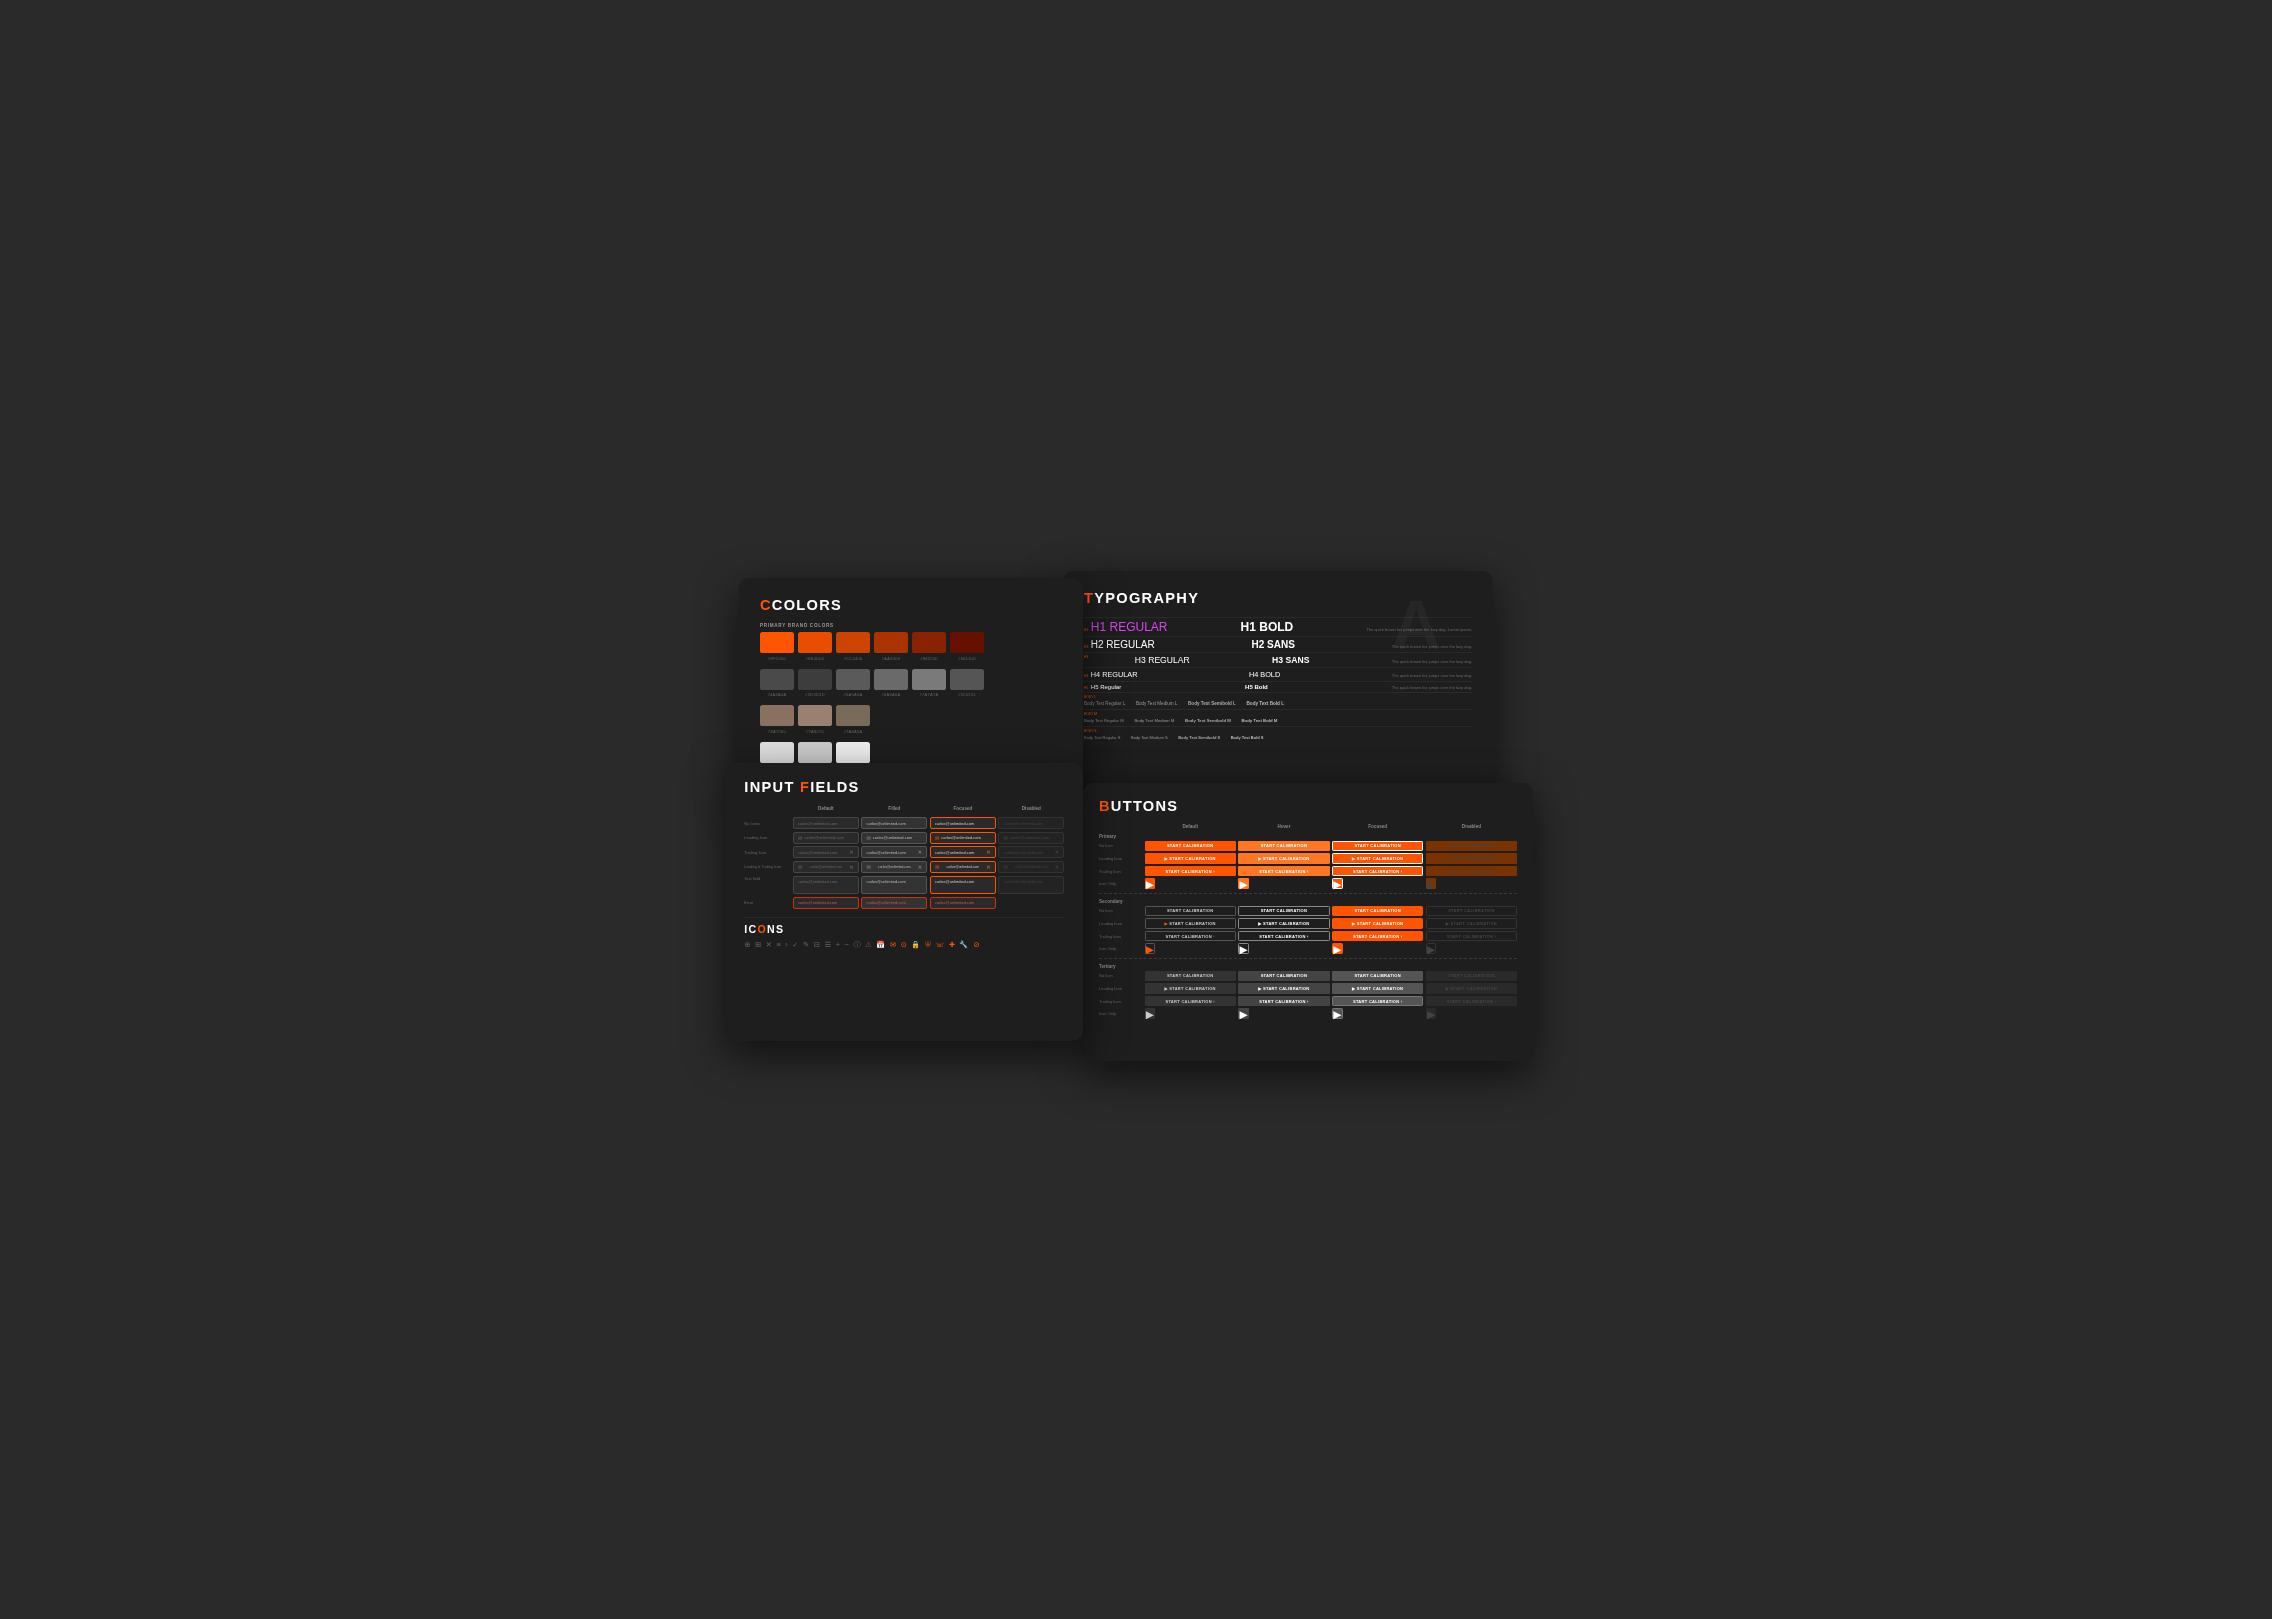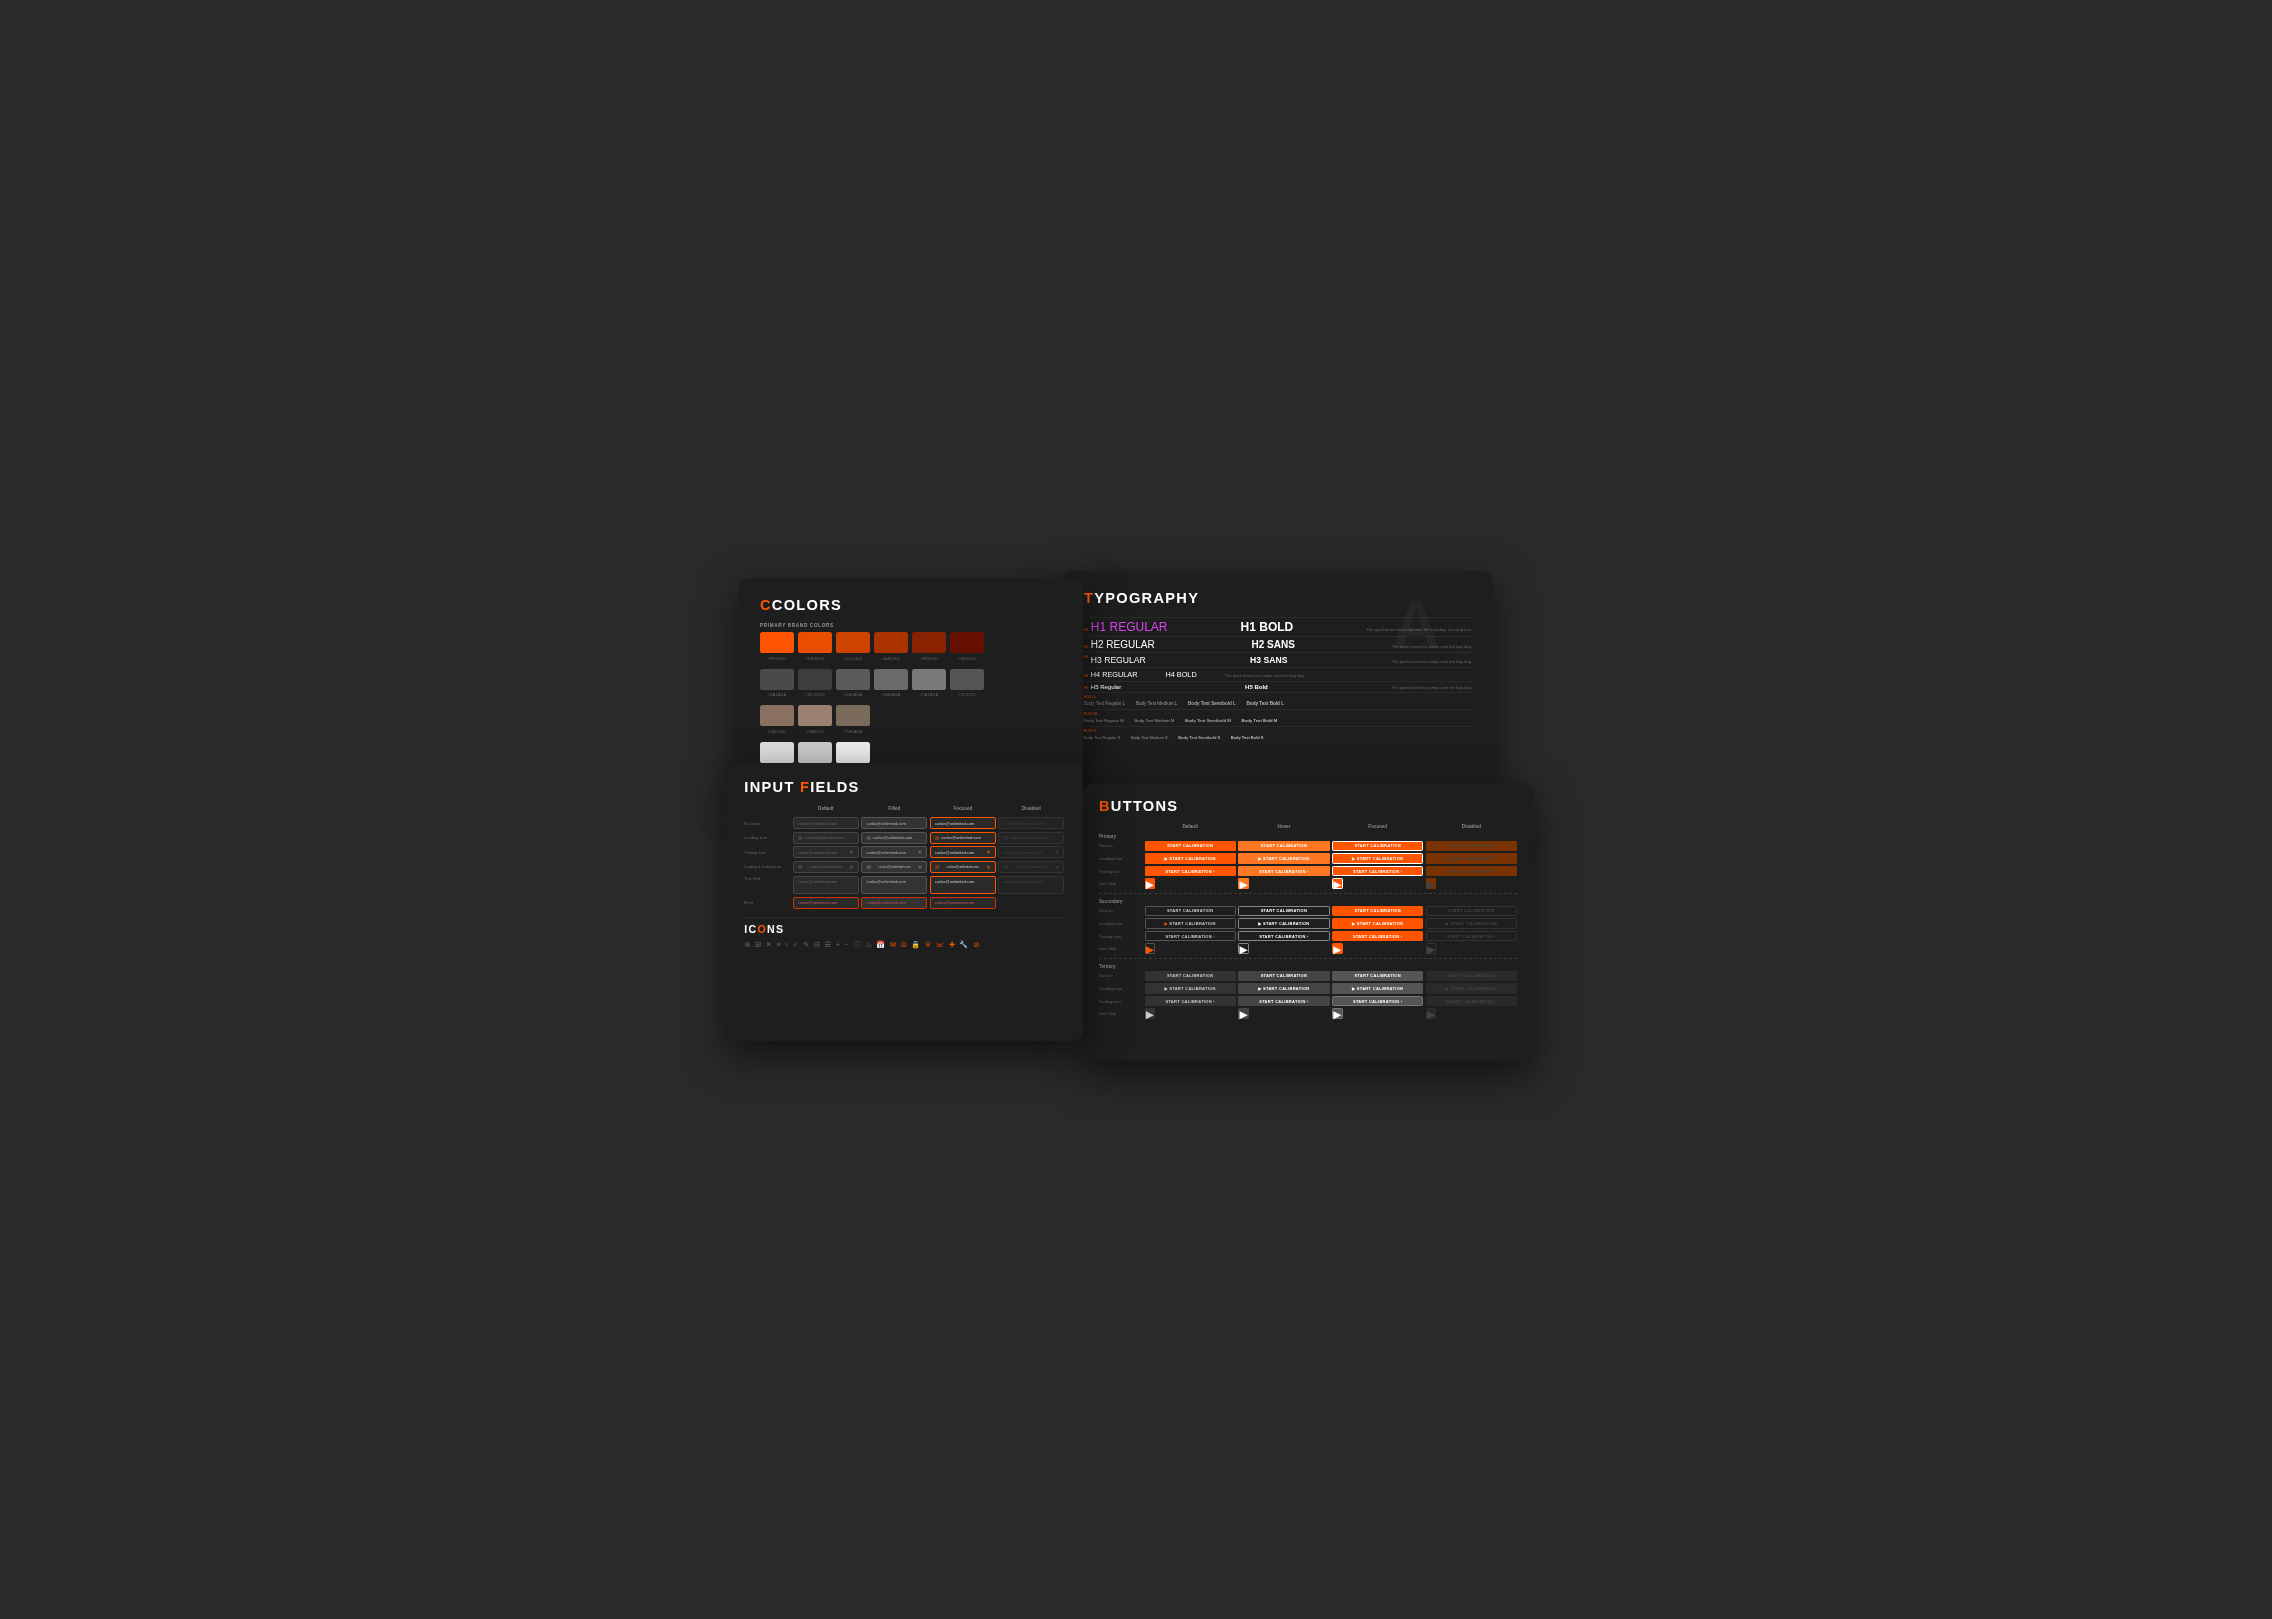--- a/index.html
+++ b/index.html
@@ -415,35 +415,35 @@
         <div style="flex:0 0 4px; font-size:3.3px; color:#ff5500; margin-right:2.6px;">H2</div>
         <div style="flex:1;">
           <div style="display:flex; justify-content:space-between; align-items:baseline;">
             <span class="typo-h2">H2 REGULAR</span>
             <span class="typo-h2b">H2 SANS</span>
             <span style="font-size:4px; color:#666; max-width:132px; text-align:right;">The quick brown fox jumps over the lazy dog.</span>
           </div>
         </div>
       </div>
 
-      <div style="display:flex; align-items:flex-start; border-top:0.7px solid #2a2a2a; padding:2px 0;">
+      <div style="display:flex; align-items:flex-start; border-top:0.7px solid #2a2a2a; padding:2px 0;gap:44px;">
         <div style="flex:0 0 4px; font-size:3.3px; color:#ff5500; margin-right:2.6px;">H3</div>
         <div style="flex:1;">
           <div style="display:flex; justify-content:space-between; align-items:baseline;">
             <span class="typo-h3">H3 REGULAR</span>
             <span class="typo-h3b">H3 SANS</span>
             <span style="font-size:4px; color:#666; max-width:132px; text-align:right;">The quick brown fox jumps over the lazy dog.</span>
           </div>
         </div>
       </div>
 
       <div style="display:flex; align-items:baseline; border-top:0.7px solid #2a2a2a; padding:2px 0;">
         <div style="flex:0 0 4px; font-size:3.3px; color:#ff5500; margin-right:2.6px;">H4</div>
         <div style="flex:1;">
-          <div style="display:flex; align-items:baseline;gap:28px;">
+          <div style="display:flex; justify-content:space-between; align-items:baseline;gap:28px;">
             <span class="typo-h4">H4 REGULAR</span>
             <span class="typo-h4b">H4 BOLD</span>
             <span style="font-size:4px; color:#666; max-width:132px; text-align:right;">The quick brown fox jumps over the lazy dog.</span>
           </div>
         </div>
       </div>
 
       <div style="display:flex; align-items:baseline; border-top:0.7px solid #2a2a2a; padding:2px 0;">
         <div style="flex:0 0 4px; font-size:3.3px; color:#ff5500; margin-right:2.6px;">H5</div>
         <div style="flex:1;">

